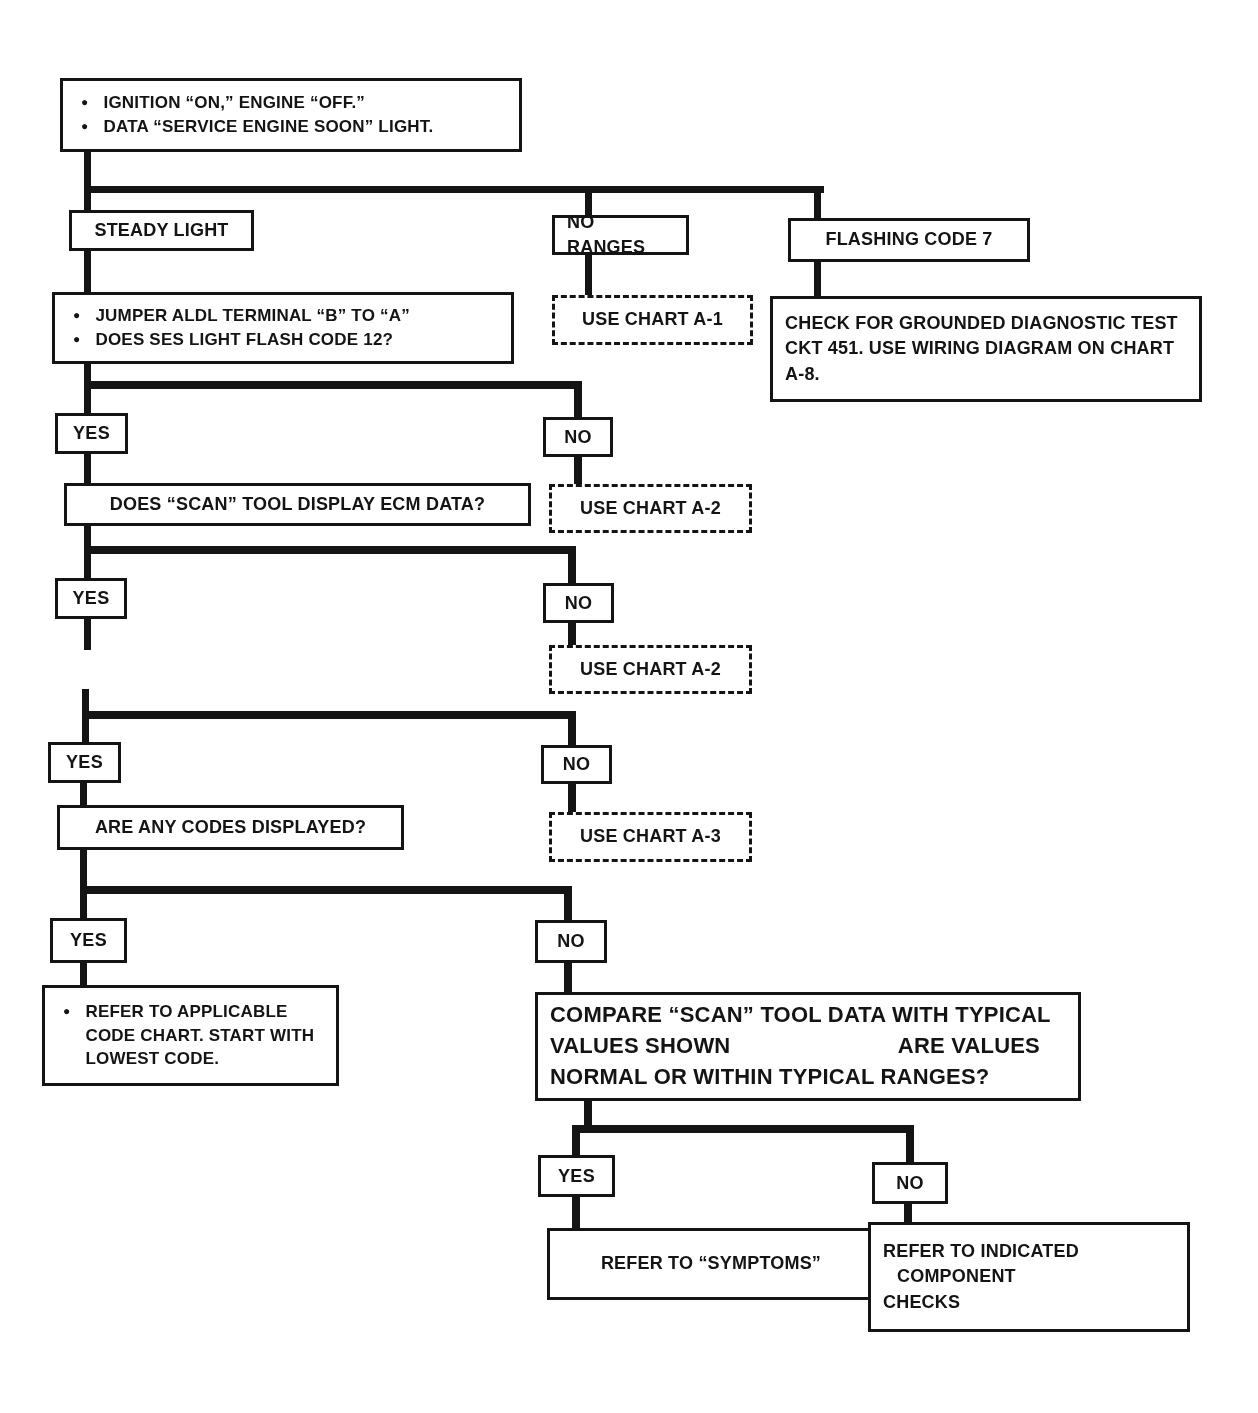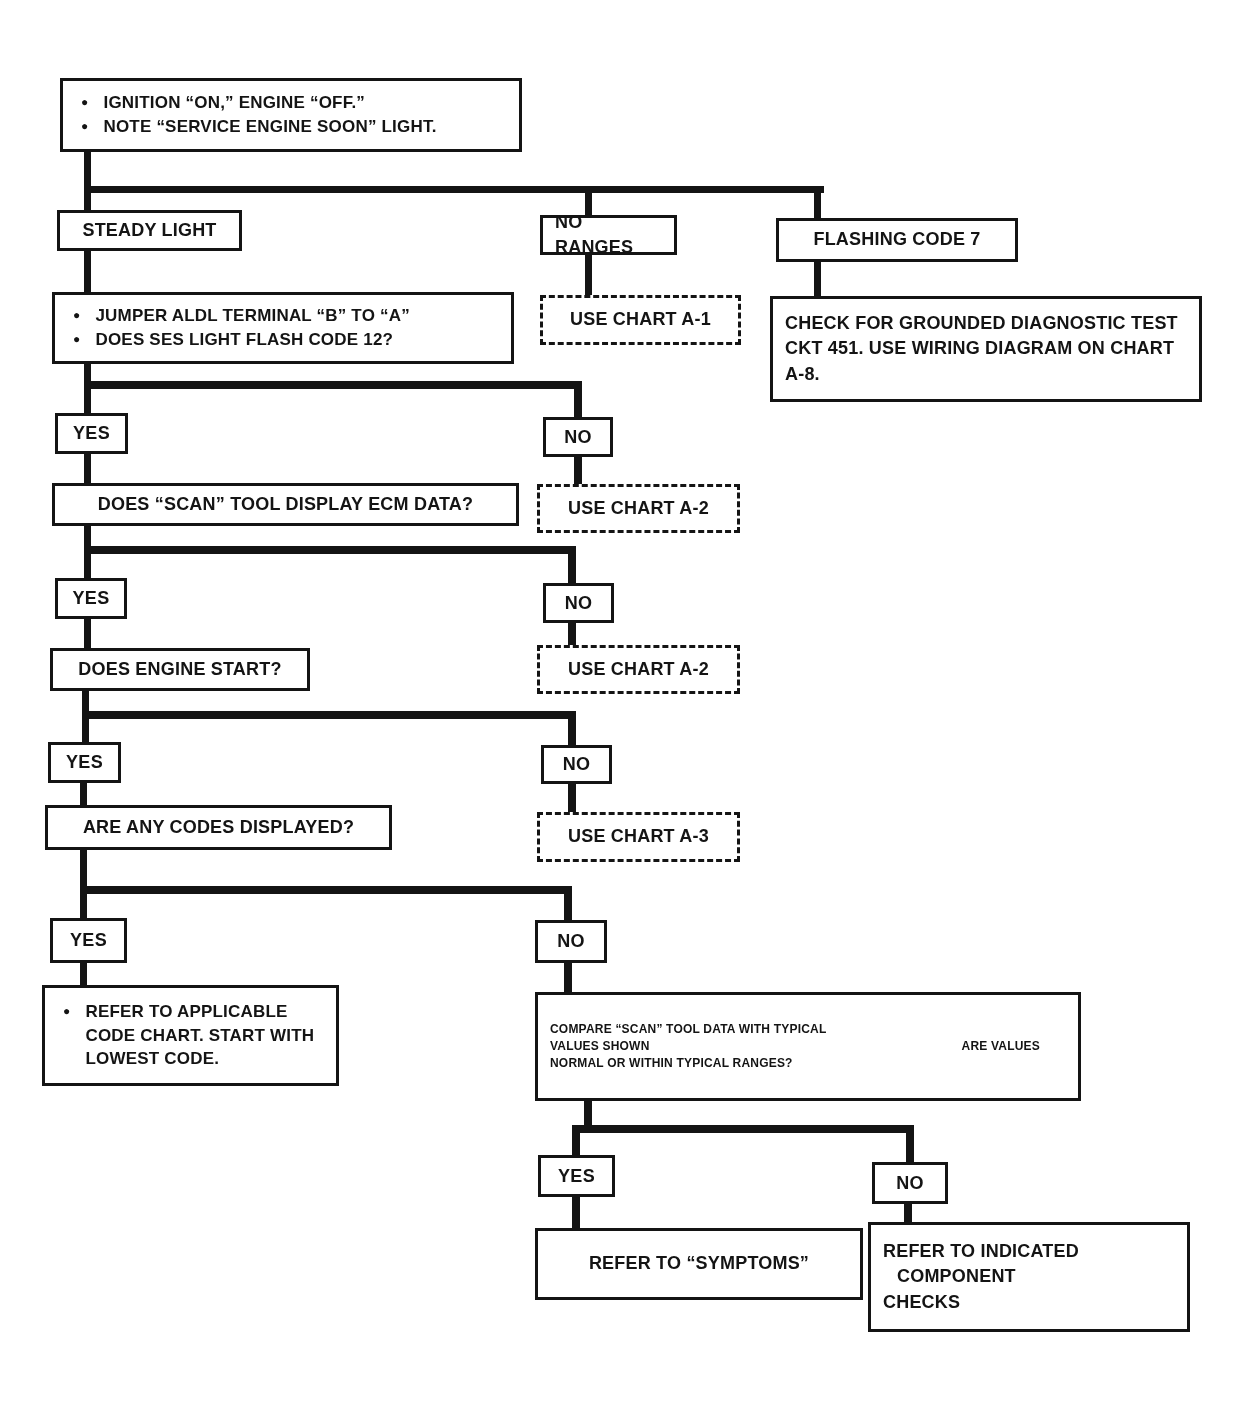--- a/index.html
+++ b/index.html
@@ -9,21 +9,21 @@
     position:relative; width:1258px; height:1413px;
     background:#ffffff; color:#141414; overflow:hidden;
   }
   .box {
     position:absolute; border:3px solid #141414; background:#fff;
     font-weight:bold; font-size:17px; line-height:1.4;
     display:flex; flex-direction:column; justify-content:center;
     padding:8px 12px; letter-spacing:.2px;
   }
   .box.dashed { border-style:dashed; }
-  .box.single { flex-direction:row; align-items:center; font-size:18px; }
+  .box.single { flex-direction:row; align-items:center; font-size:18px;margin-left:12px; }
   .yn {
     position:absolute; border:3px solid #141414; background:#fff;
     display:flex; align-items:center; justify-content:center;
     font-weight:bold; font-size:18px; letter-spacing:.3px;
   }
   .ln { position:absolute; background:#141414; }
   .bullet-row { display:flex; align-items:baseline; gap:15px; padding-left:6px; }
   .bullet { font-size:12px; line-height:1; position:relative; top:-2px; flex:0 0 auto; }
   .gap-row { display:flex; justify-content:space-between; padding-right:26px;gap:26px; }
   .indent1 { padding-left:14px; }
@@ -83,21 +83,21 @@
   <div class="ln" style="left:572px;top:1195px;width:8px;height:35px"></div>
   <div class="ln" style="left:904px;top:1202px;width:8px;height:22px"></div>
 
   <div class="box" style="left:60px;top:78px;width:462px;height:74px">
     <div class="bullet-row">
       <span class="bullet">●</span>
       <span>IGNITION “ON,” ENGINE  “OFF.”</span>
     </div>
     <div class="bullet-row">
       <span class="bullet">●</span>
-      <span>NOTE “SERVICE ENGINE SOON” LIGHT.</span>
+      <span>DATA “SERVICE ENGINE SOON” LIGHT.</span>
     </div>
   </div>
 
   <div class="box single" style="left:57px;top:210px;width:185px;height:41px">
     <span>STEADY LIGHT</span>
   </div>
 
   <div class="box single" style="left:540px;top:215px;width:137px;height:40px">
     <span>NO RANGES</span>
   </div>
@@ -140,23 +140,20 @@
     <span>USE CHART A-2</span>
   </div>
 
   <div class="yn" style="left:55px;top:578px;width:72px;height:41px">
     <span>YES</span>
   </div>
   <div class="yn" style="left:543px;top:583px;width:71px;height:40px">
     <span>NO</span>
   </div>
 
-  <div class="box single" style="left:50px;top:648px;width:260px;height:43px">
-    <span>DOES ENGINE START?</span>
-  </div>
 
   <div class="box dashed single" style="left:537px;top:645px;width:203px;height:49px">
     <span>USE CHART A-2</span>
   </div>
 
   <div class="yn" style="left:48px;top:742px;width:73px;height:41px">
     <span>YES</span>
   </div>
   <div class="yn" style="left:541px;top:745px;width:71px;height:39px">
     <span>NO</span>
@@ -177,21 +174,21 @@
     <span>NO</span>
   </div>
 
   <div class="box" style="left:42px;top:985px;width:297px;height:101px">
     <div class="bullet-row" style="align-items:flex-start">
       <span class="bullet" style="top:5px">●</span>
       <span style="width:230px">REFER TO APPLICABLE CODE CHART.  START WITH LOWEST CODE.</span>
     </div>
   </div>
 
-  <div class="box" style="left:535px;top:992px;width:546px;height:109px;font-size:12px">
+  <div class="box" style="left:535px;top:992px;width:546px;height:109px;font-size:22px">
     <div>COMPARE “SCAN” TOOL DATA WITH TYPICAL</div>
     <div class="gap-row">
       <span>VALUES SHOWN</span>
       <span>ARE VALUES</span>
     </div>
     <div>NORMAL OR WITHIN TYPICAL RANGES?</div>
   </div>
 
   <div class="yn" style="left:538px;top:1155px;width:77px;height:42px">
     <span>YES</span>

